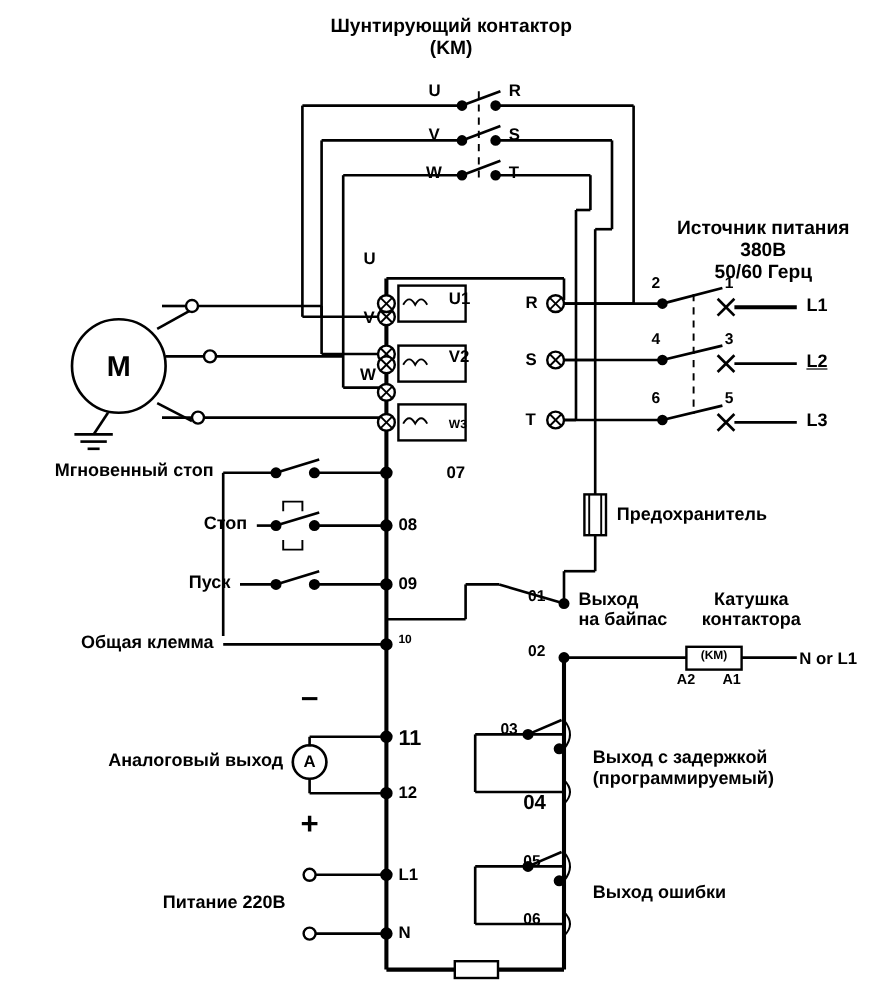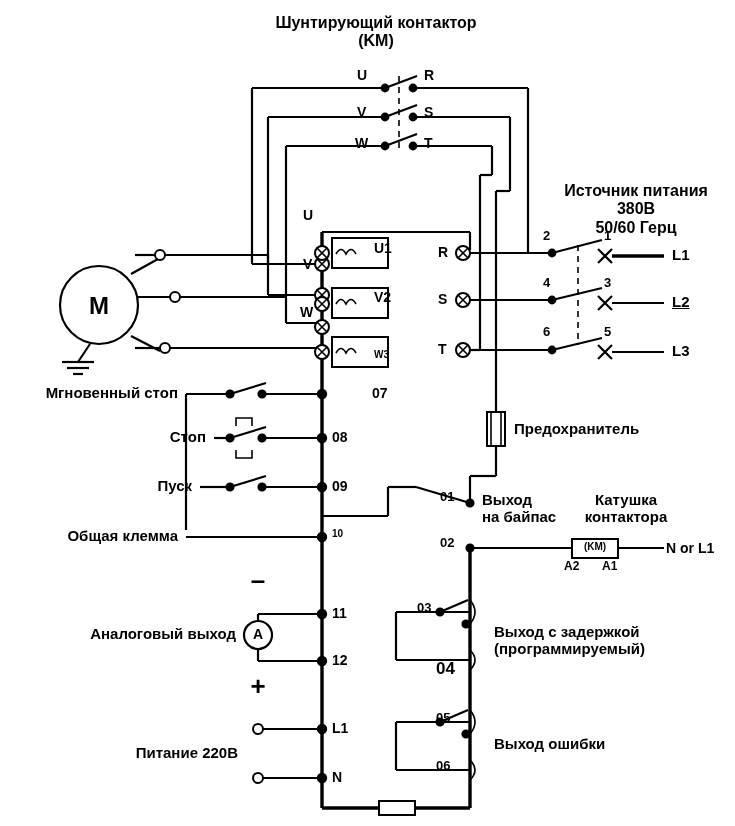--- a/index.html
+++ b/index.html
@@ -322,21 +322,21 @@
   <div class="lbl b c" style="left:248px; top:626px; width:20px; font-size:14px;">A</div>
   <div class="lbl b r" style="left:60px; top:744px; width:178px; font-size:15px;">Питание 220В</div>
 
   <div class="lbl b c" style="left:238px; top:566px; width:40px; font-size:26px;">–</div>
   <div class="lbl b c" style="left:238px; top:672px; width:40px; font-size:26px;">+</div>
 
   <div class="lbl b" style="left:332px; top:385px; font-size:14px;margin-left:40px;">07</div>
   <div class="lbl b" style="left:332px; top:429px; font-size:14px;">08</div>
   <div class="lbl b" style="left:332px; top:478px; font-size:14px;">09</div>
   <div class="lbl b" style="left:332px; top:528px; font-size:10px;">10</div>
-  <div class="lbl b" style="left:332px; top:605px; font-size:14px;">11</div>
+  <div class="lbl b" style="left:332px; top:605px; font-size:18px;">11</div>
   <div class="lbl b" style="left:332px; top:652px; font-size:14px;">12</div>
   <div class="lbl b" style="left:332px; top:720px; font-size:14px;">L1</div>
   <div class="lbl b" style="left:332px; top:769px; font-size:14px;">N</div>
 
   <div class="lbl b" style="left:514px; top:420px; font-size:15px;">Предохранитель</div>
   <div class="lbl b" style="left:440px; top:490px; font-size:13px;">01</div>
   <div class="lbl b" style="left:440px; top:536px; font-size:13px;">02</div>
   <div class="lbl b" style="left:482px; top:491px; font-size:15px;">Выход<br>на байпас</div>
   <div class="lbl b c" style="left:562px; top:491px; width:128px; font-size:15px;">Катушка<br>контактора</div>
   <div class="lbl b c" style="left:572px; top:541px; width:46px; font-size:10px;">(KM)</div>

